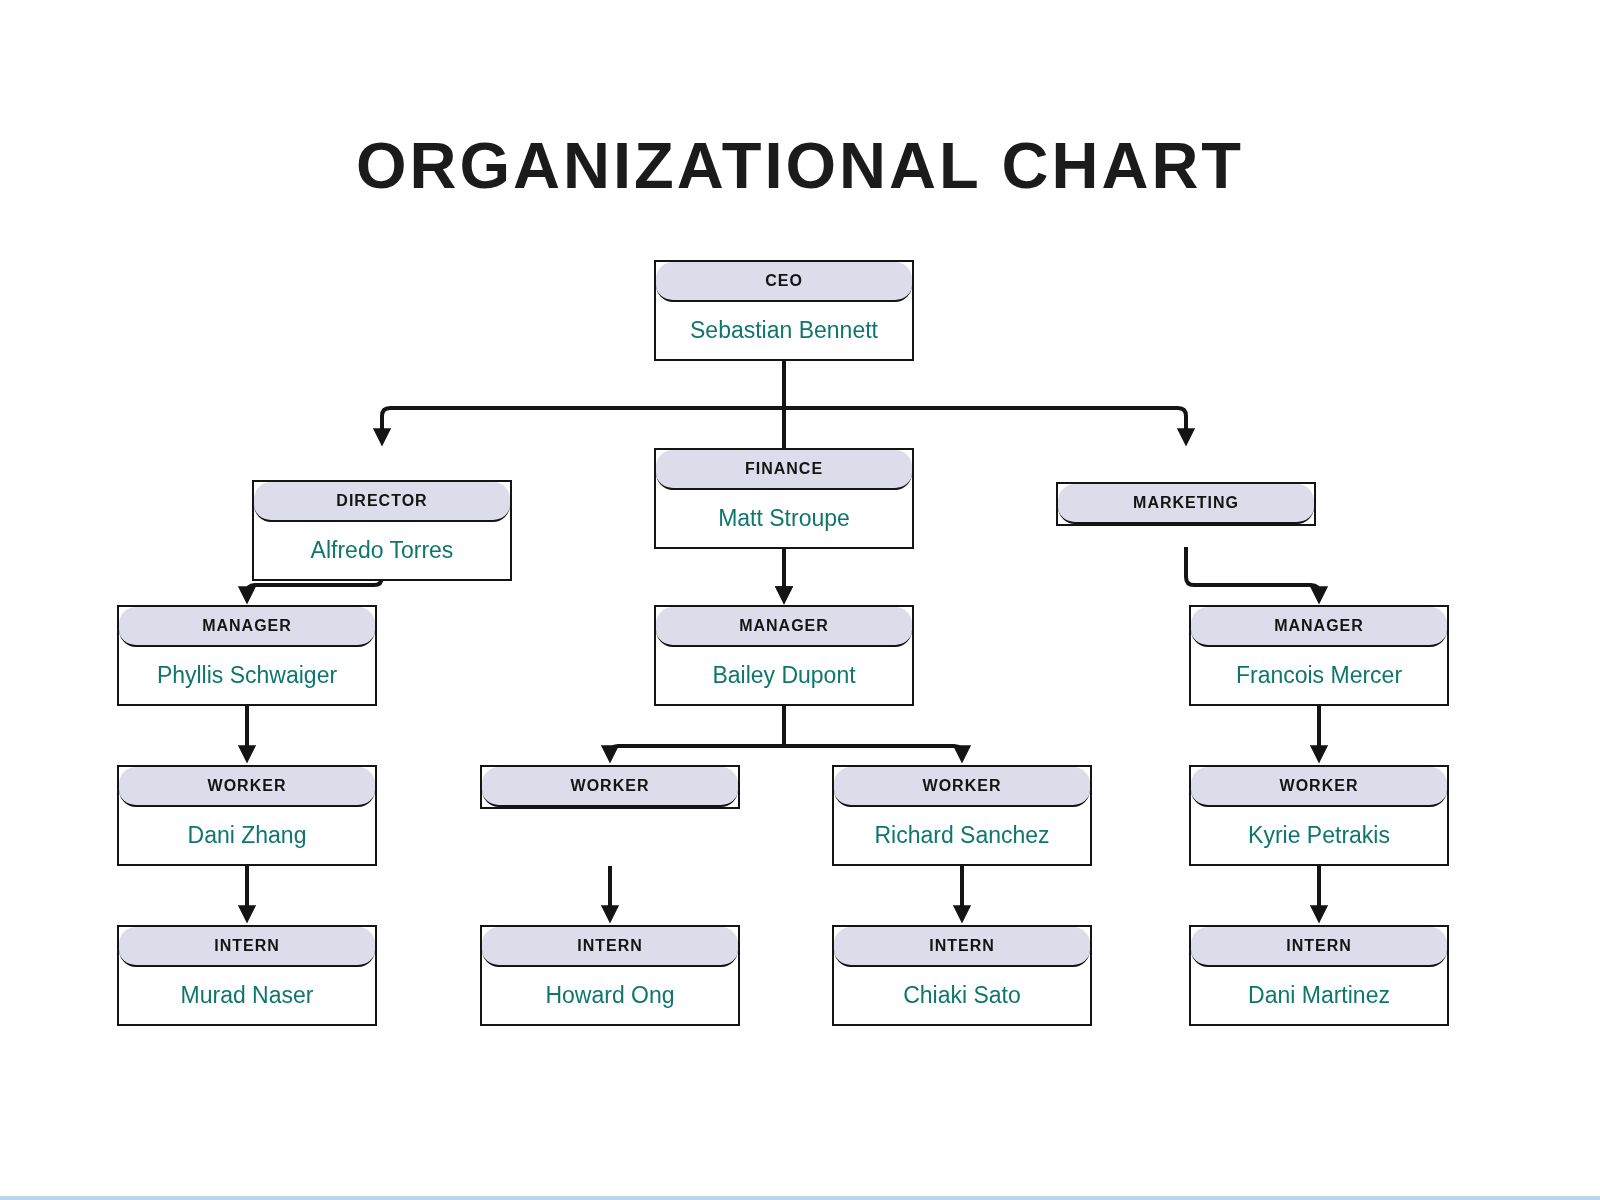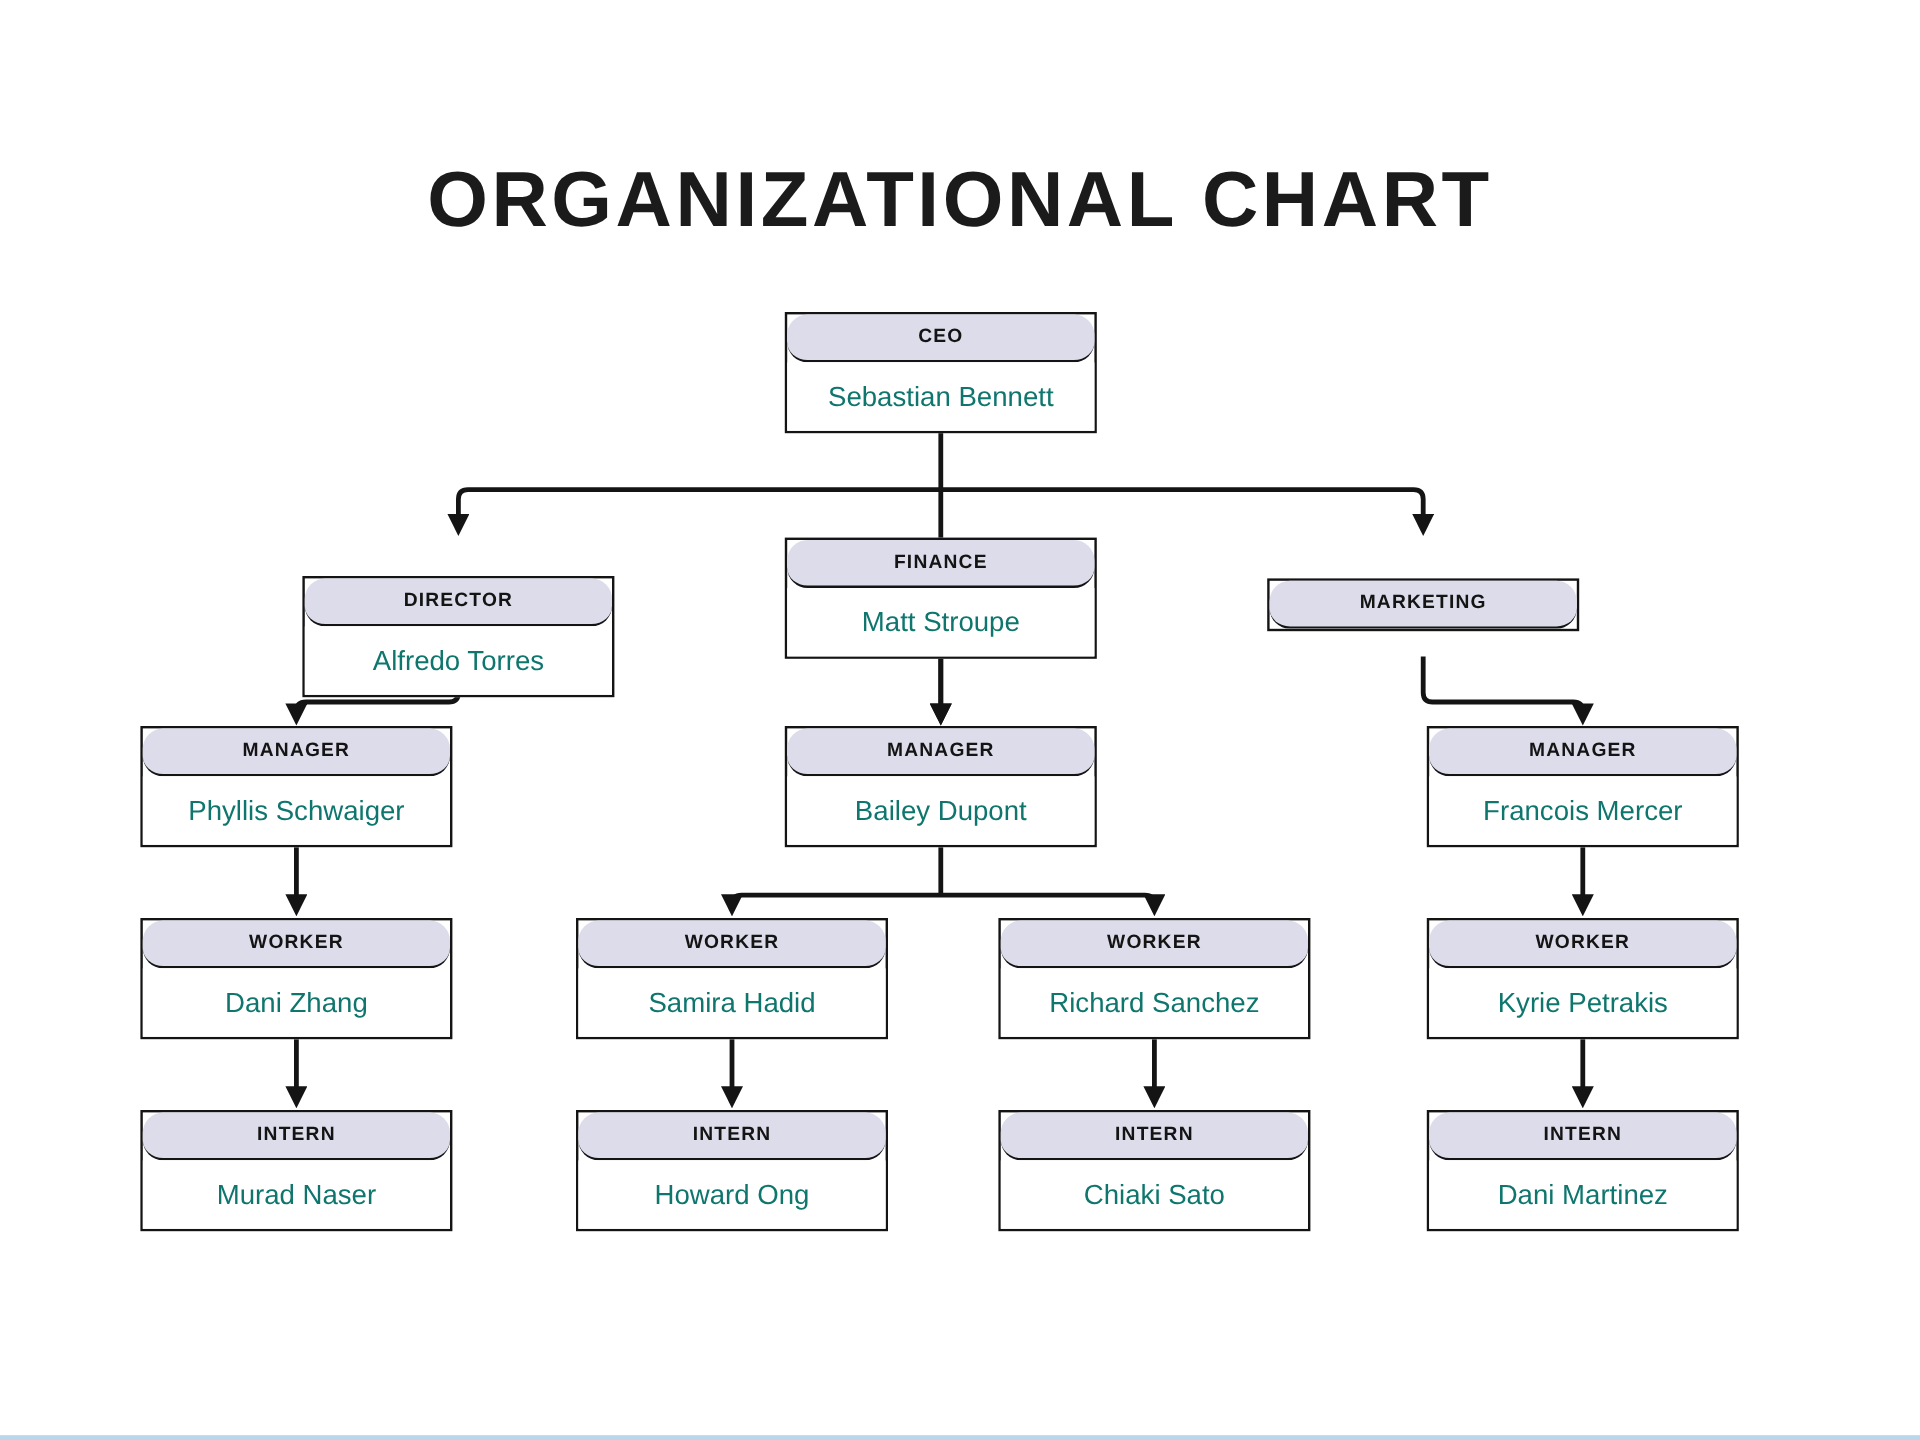--- a/index.html
+++ b/index.html
@@ -136,21 +136,20 @@
     <div class="role">MANAGER</div>
     <div class="person">Francois Mercer</div>
   </div>
 
   <div class="node" style="left:117px; top:765px;">
     <div class="role">WORKER</div>
     <div class="person">Dani Zhang</div>
   </div>
   <div class="node" style="left:480px; top:765px;">
     <div class="role">WORKER</div>
-    <div class="person">Samira Hadid</div>
   </div>
   <div class="node" style="left:832px; top:765px;">
     <div class="role">WORKER</div>
     <div class="person">Richard Sanchez</div>
   </div>
   <div class="node" style="left:1189px; top:765px;">
     <div class="role">WORKER</div>
     <div class="person">Kyrie Petrakis</div>
   </div>
 

